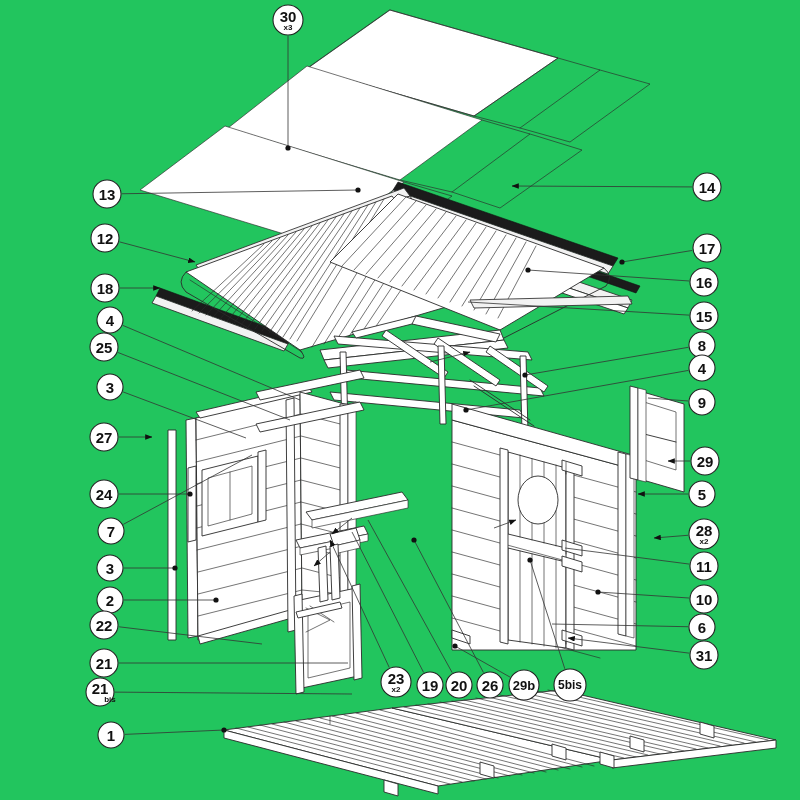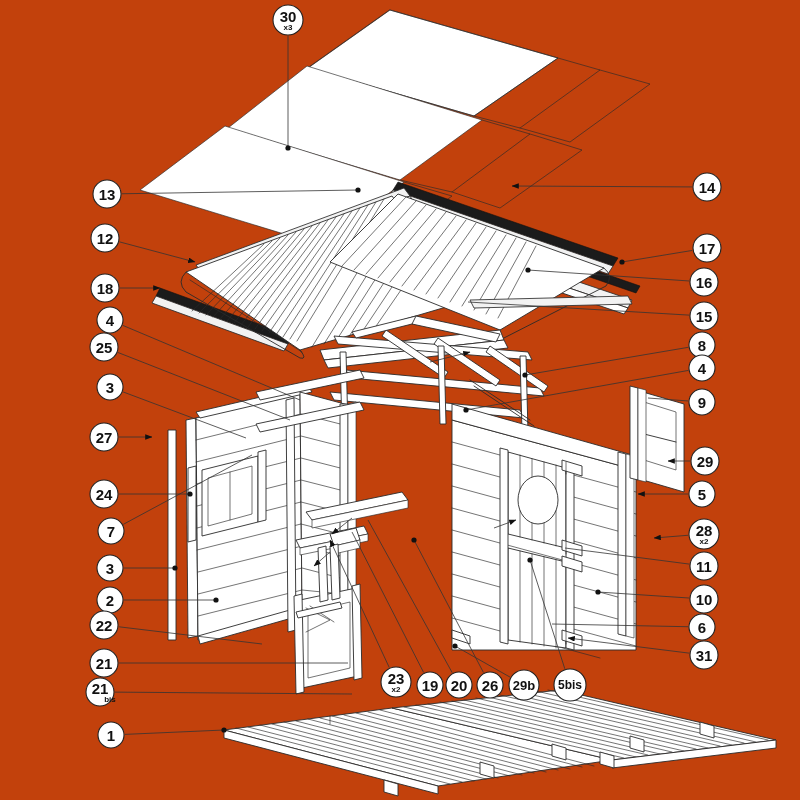--- a/index.html
+++ b/index.html
@@ -1,19 +1,19 @@
 <!DOCTYPE html>
 <html><head>
 <meta charset="utf-8">
 <title>Exploded Assembly Diagram</title>
 <style>
   html,body{margin:0;padding:0;background:#ffffff;}
   body{width:800px;height:800px;overflow:hidden;
        font-family:"Liberation Sans", sans-serif;color:#1a1a1a;}
-  #stage{position:relative;width:800px;height:800px;background:#c2410c;}
+  #stage{position:relative;width:800px;height:800px;background:#22c55e;}
   svg.layer{position:absolute;left:0;top:0;width:800px;height:800px;}
   .callout-num{font-family:"Liberation Sans",sans-serif;font-weight:bold;
                font-size:15px;fill:#111;text-anchor:middle;dominant-baseline:central;}
   .callout-num.small{font-size:13px;}
   .callout-num.tiny{font-size:12px;}
   .callout-sub{font-family:"Liberation Sans",sans-serif;font-weight:bold;
                font-size:8px;fill:#111;text-anchor:middle;dominant-baseline:central;}
   .callout-circ{fill:#ffffff;stroke:#222;stroke-width:1.1;}
   .lead{stroke:#333;stroke-width:0.8;fill:none;}
   .dot{fill:#111;}

